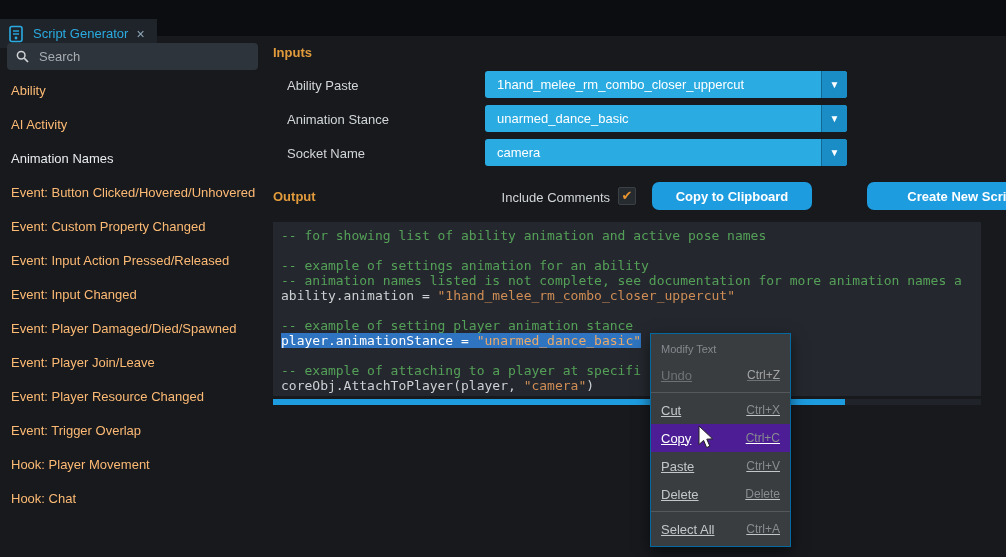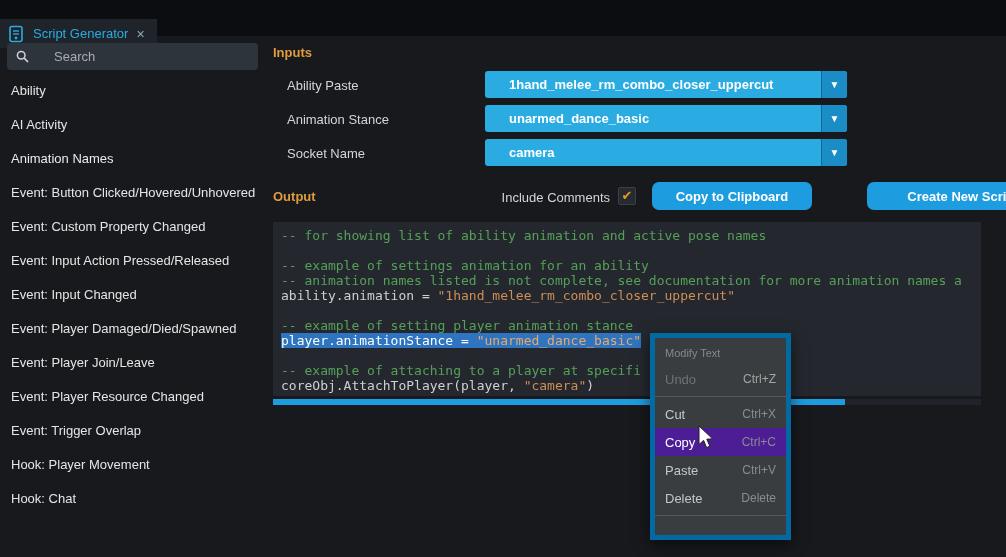--- a/index.html
+++ b/index.html
@@ -7,34 +7,34 @@
   .stage { position:relative; width:1006px; height:557px; background:#17191d; }
 
   
   .tabbar { position:absolute; left:0; top:0; width:1006px; height:36px; background:#0b0d10; }
   .tab { position:absolute; left:0; top:19px; height:29px; background:#1f242a; display:flex; align-items:center; gap:8px; padding:0 12px 0 7px; }
   .tab-label { color:#2aabe2; font-size:13px; }
   .tab-close { color:#8fa8ba; font-size:14px; line-height:14px; cursor:pointer; }
 
   
   .sidebar { position:absolute; left:0; top:36px; width:265px; height:521px; }
-  .searchbox { position:absolute; left:7px; top:7px; width:251px; height:27px; background:#2e343b; border-radius:4px; display:flex; align-items:center; padding:0 9px; gap:25px; }
+  .searchbox { position:absolute; left:7px; top:7px; width:251px; height:27px; background:#2e343b; border-radius:4px; display:flex; align-items:center; padding:0 9px; gap:10px; }
   .searchbox input { background:transparent; border:none; outline:none; color:#cfd3d6; font:13px "Liberation Sans",sans-serif; width:100%; }
   .searchbox input::placeholder { color:#a7adb3; }
   .sb-list { position:absolute; top:38px; left:0; width:265px; }
-  .sb-item { height:34px; line-height:34px; padding-left:11px; font-size:13px; color:#e5e5e5; cursor:pointer; white-space:nowrap; overflow:hidden; }
+  .sb-item { height:34px; line-height:34px; padding-left:11px; font-size:13px; color:#fdba74; cursor:pointer; white-space:nowrap; overflow:hidden; }
   .sb-item.selected { color:#e9ecee; }
 
   
   .section-title { position:absolute; color:#e29b3c; font-weight:bold; font-size:13px; }
   .inputs-rows { position:absolute; left:273px; top:68px; width:708px; }
   .input-row { height:34px; position:relative; }
   .field-label { position:absolute; left:14px; top:50%; transform:translateY(-50%); color:#d2d6d9; font-size:13px; }
   .dropdown { position:absolute; left:212px; top:3px; width:362px; height:27px; background:#2aabe2; border-radius:3px; display:flex; align-items:center; cursor:pointer; }
-  .dd-value { flex:1; color:#ffffff; font-weight:bold; font-size:13px; padding-left:24px; white-space:nowrap; overflow:hidden; }
+  .dd-value { flex:1; color:#ffffff; font-weight:normal; font-size:13px; padding-left:12px; white-space:nowrap; overflow:hidden; }
   .dd-arrow { width:26px; text-align:center; color:#fff; background:#1b8dc6; border-radius:0 3px 3px 0; height:27px; line-height:27px; font-size:10px; border-left:1px solid rgba(0,0,0,.25); }
 
   .include-label { position:absolute; right:396px; top:190px; color:#d2d6d9; font-size:13px; }
   .checkbox { position:absolute; left:618px; top:187px; width:18px; height:18px; background:#262b30; border:1px solid #3a4046; border-radius:2px; color:#e8952d; font-size:13px; text-align:center; line-height:16px; cursor:pointer; }
   .checkbox.checked::before { content:""; }
   .btn { position:absolute; top:182px; height:28px; background:#1d9ce0; border:none; border-radius:7px; color:#fff; font-weight:bold; font-size:13px; cursor:pointer; font-family:"Liberation Sans",sans-serif; }
   .btn-copy { left:652px; width:160px; }
   .btn-create { left:867px; width:192px; }
 
   
@@ -43,23 +43,23 @@
   .tok-string { color:#cf8d55; }
   .tok-code { color:#ccd1d5; }
   .selection { background:#2e74c0; }
   .selection .tok-code { color:#ffffff; }
   .selection .tok-string { color:#eaa968; }
 
   .hscroll { position:absolute; left:273px; top:399px; width:708px; height:6px; background:#20242a; }
   .hscroll-thumb { position:absolute; left:0; top:0; width:572px; height:6px; background:#1d9ce0; cursor:pointer; }
 
   
-  .context-menu { position:absolute; left:650px; top:333px; width:141px; background:#3a3d40; border:5px solid #0369a1; box-shadow:0 5px 14px rgba(0,0,0,.55); padding-bottom:16px; z-index:10; }
+  .context-menu { position:absolute; left:650px; top:333px; width:141px; background:#3a3d40; border:1px solid #0369a1; box-shadow:0 5px 14px rgba(0,0,0,.55); padding-bottom:3px; z-index:10; }
   .menu-title { color:#85898d; font-size:11px; padding:9px 10px 6px; }
-  .menu-item { height:28px; display:flex; align-items:center; justify-content:space-between; padding:0 10px; font-size:13px; color:#c3c7ca; cursor:pointer; }
+  .menu-item { height:28px; display:flex; align-items:center; justify-content:space-between; padding:0 10px; font-size:13px; color:#c3c7ca; cursor:pointer;text-decoration:underline; }
   .menu-item .mi-shortcut { color:#888c90; font-size:12px; }
   .menu-item.disabled { color:#6e7275; }
   .menu-item.disabled .mi-shortcut { color:#a3a3a3;margin-left:24px; }
   .menu-item.highlighted { background:#4c1d95; color:#ffffff; }
   .menu-sep { height:1px; background:#55585b; margin:3px 0; }
 
   .cursor { position:absolute; left:698px; top:425px; z-index:20; pointer-events:none; }
 </style>
 </head>
 <body>
@@ -162,20 +162,24 @@
         </div>
         <div class="menu-item">
           <span class="mi-label">Paste</span>
           <span class="mi-shortcut">Ctrl+V</span>
         </div>
         <div class="menu-item">
           <span class="mi-label">Delete</span>
           <span class="mi-shortcut">Delete</span>
         </div>
         <div class="menu-sep"></div>
+        <div class="menu-item">
+          <span class="mi-label">Select All</span>
+          <span class="mi-shortcut">Ctrl+A</span>
+        </div>
       </div>
   </div>
 
   <svg class="cursor" width="18" height="26" viewBox="0 0 18 26">
     <path d="M1,1 L1,19.5 L5.6,15.4 L8.6,22.6 L11.8,21.1 L8.8,14.2 L14.6,13.8 Z" fill="#ffffff" stroke="#222" stroke-width="1"></path>
   </svg>
 
 </div>
 
 </body></html>

